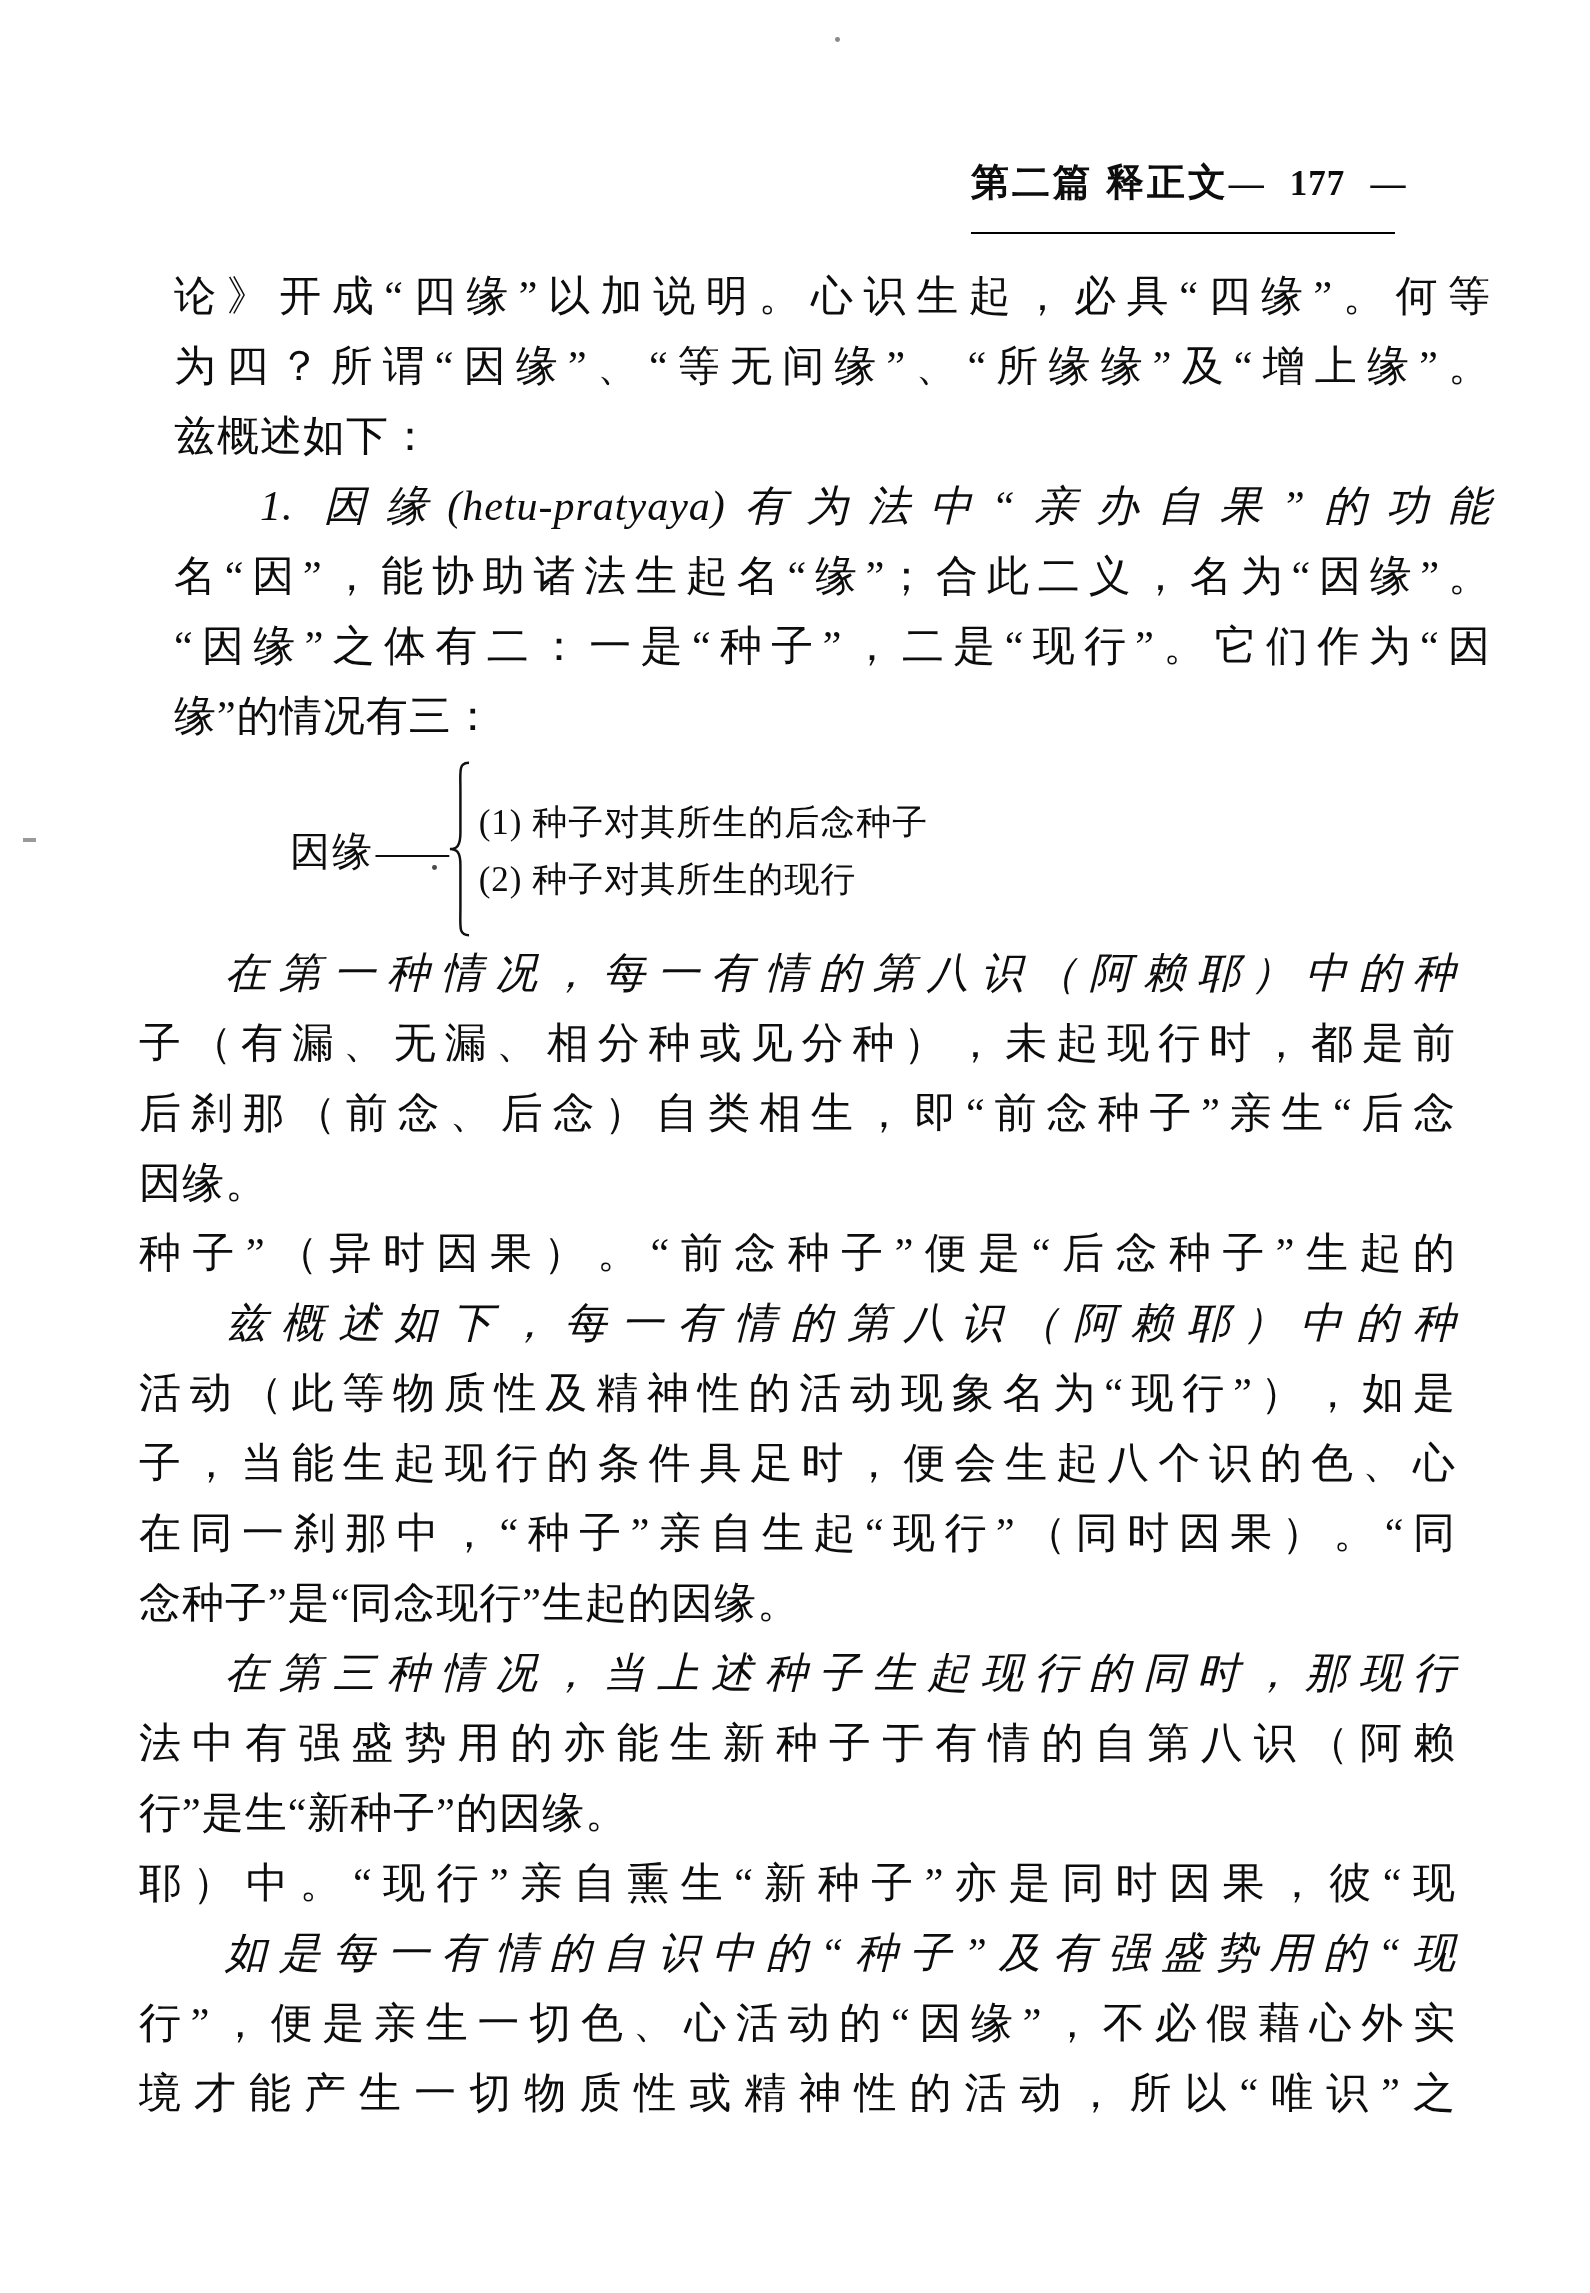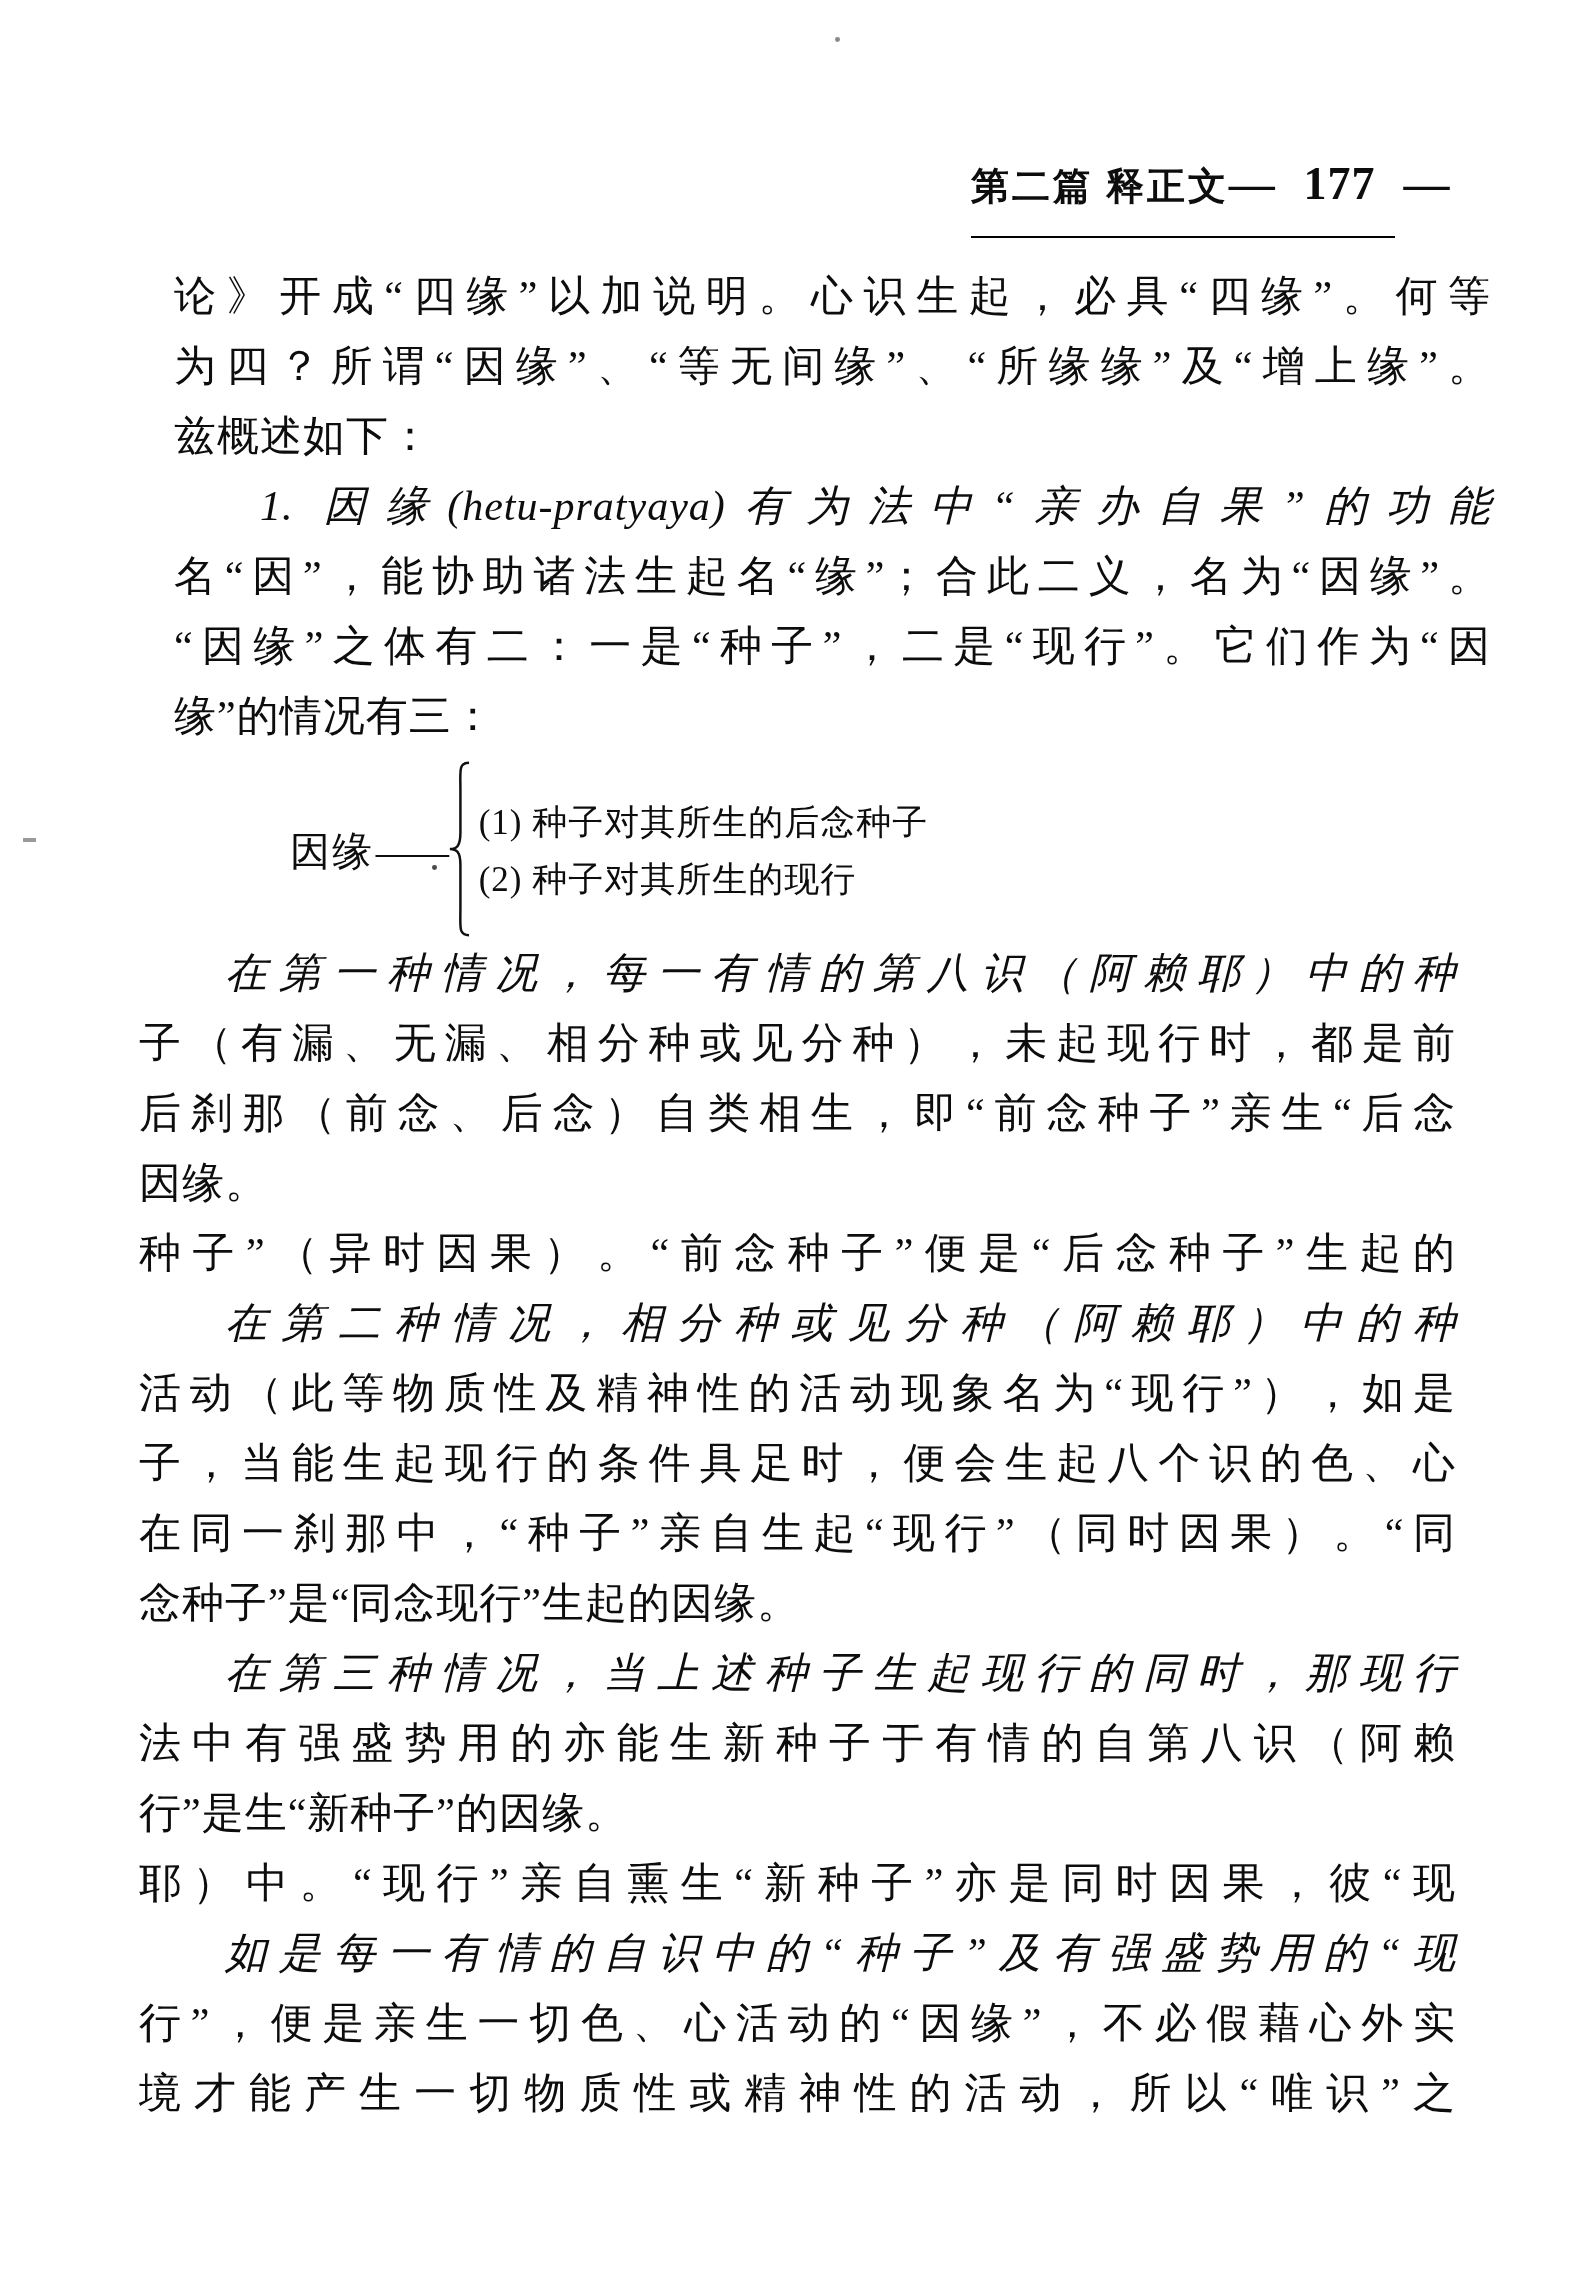--- a/index.html
+++ b/index.html
@@ -19,21 +19,21 @@
     width: 424px;
     display: flex;
     justify-content: space-between;
     align-items: baseline;
     white-space: nowrap;
     border-bottom: 2.9px solid #000;
     padding-bottom: 24px;
     font-weight: bold;
   }
   .running-head .section { font-size: 38px; letter-spacing: 2.9px; }
-  .running-head .pagemark { font-size: 46px; letter-spacing: 1px; word-spacing: 15.3px; }
+  .running-head .pagemark { font-size: 35px; letter-spacing: 1px; word-spacing: 15.3px; }
 
   
   .text-block {
     position: absolute;
     left: 139px;
     width: 1317px;
     font-size: 42px;
     line-height: 70px;
   }
   #part1 { top: 261px; margin-left: 35px; }
@@ -98,21 +98,21 @@
     <div class="ditem">(2) 种子对其所生的现行</div>
   </div>
 </div>
 
 <div id="part2" class="text-block">
   <div class="tline ind">在第一种情况，每一有情的第八识（阿赖耶）中的种</div>
   <div class="tline">子（有漏、无漏、相分种或见分种），未起现行时，都是前</div>
   <div class="tline">后刹那（前念、后念）自类相生，即“前念种子”亲生“后念</div>
   <div class="tline noj">因缘。</div>
   <div class="tline">种子”（异时因果）。“前念种子”便是“后念种子”生起的</div>
-  <div class="tline ind">在第二种情况，相分种或见分种（阿赖耶）中的种</div>
+  <div class="tline ind">兹概述如下，每一有情的第八识（阿赖耶）中的种</div>
   <div class="tline">活动（此等物质性及精神性的活动现象名为“现行”），如是</div>
   <div class="tline">子，当能生起现行的条件具足时，便会生起八个识的色、心</div>
   <div class="tline">在同一刹那中，“种子”亲自生起“现行”（同时因果）。“同</div>
   <div class="tline noj">念种子”是“同念现行”生起的因缘。</div>
   <div class="tline ind">在第三种情况，当上述种子生起现行的同时，那现行</div>
   <div class="tline">法中有强盛势用的亦能生新种子于有情的自第八识（阿赖</div>
   <div class="tline noj">行”是生“新种子”的因缘。</div>
   <div class="tline">耶）中。“现行”亲自熏生“新种子”亦是同时因果，彼“现</div>
   <div class="tline ind">如是每一有情的自识中的“种子”及有强盛势用的“现</div>
   <div class="tline">行”，便是亲生一切色、心活动的“因缘”，不必假藉心外实</div>

